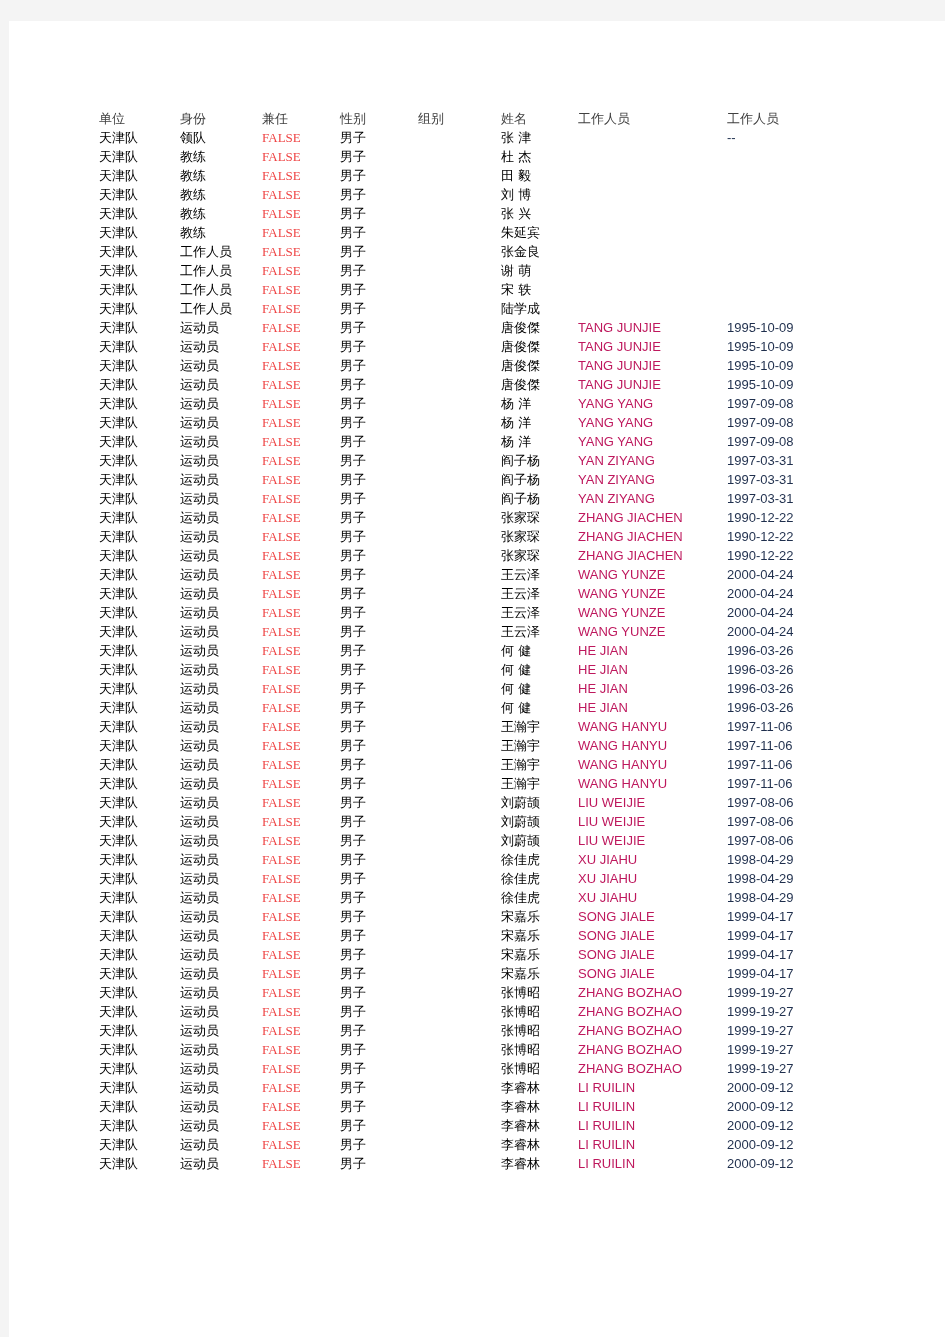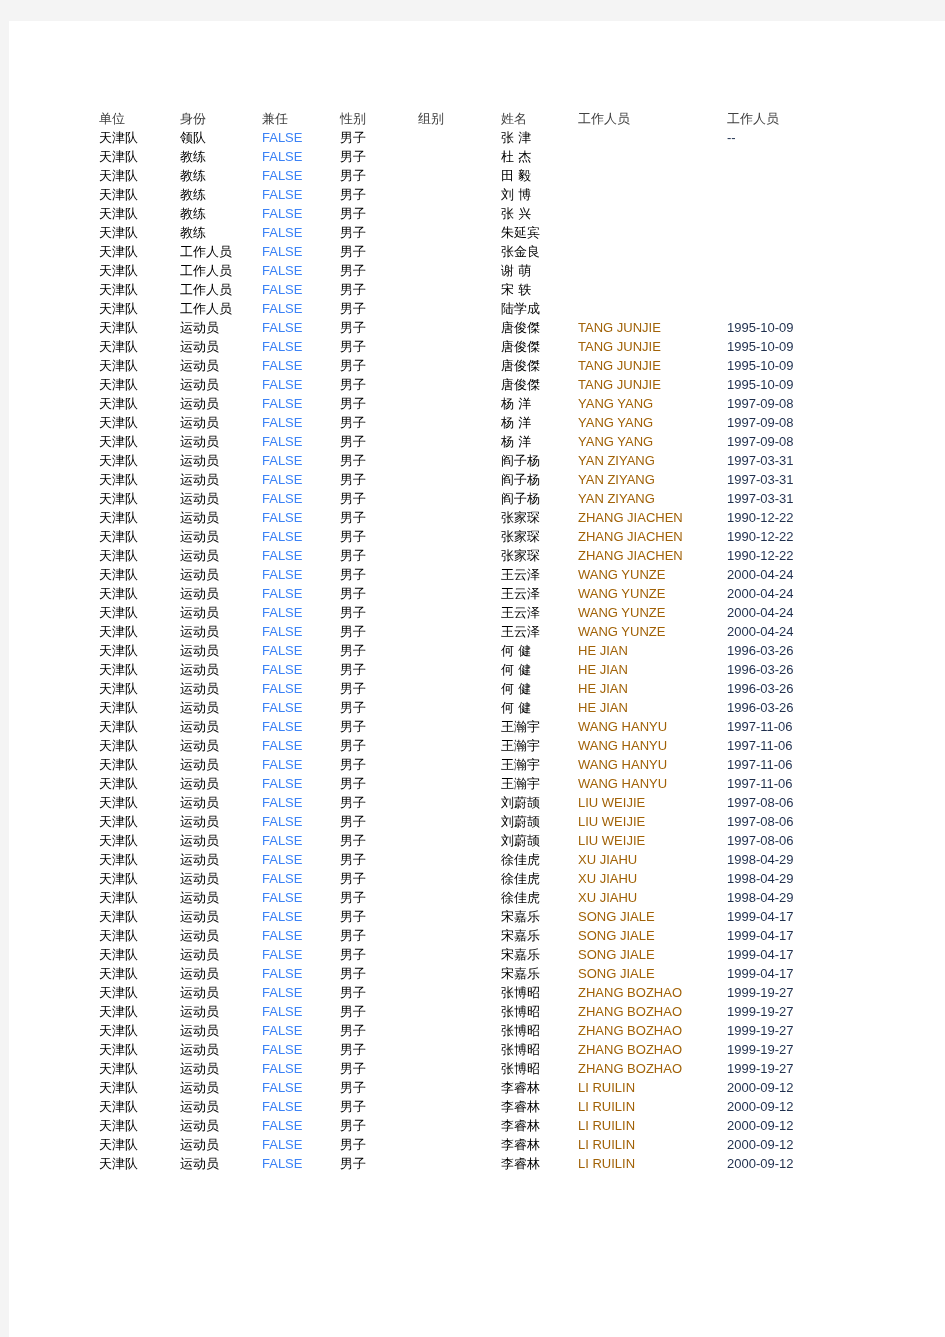--- a/index.html
+++ b/index.html
@@ -63,22 +63,22 @@
   .cjk {
     font-family: "DejaVu Sans", "Liberation Sans", sans-serif;
     font-size: 13px;
     color: #000000;
   }
   .latin {
     font-family: "Liberation Sans", "DejaVu Sans", sans-serif;
     font-size: 13px;
   }
   
-  .ink-concur { color: #3b82f6; }
-  .ink-pinyin { color: #a16207; }
+  .ink-concur { color: #ef4444; font-family: Liberation Serif, serif; }
+  .ink-pinyin { color: #be185d; }
   .ink-birth  { color: #1f2f4d; }
   .ink-dark   { color: #000000; }
 </style>
 </head>
 <body>
 
 <div id="page">
   <div id="sheet">
     <table class="grid">
       <colgroup>

